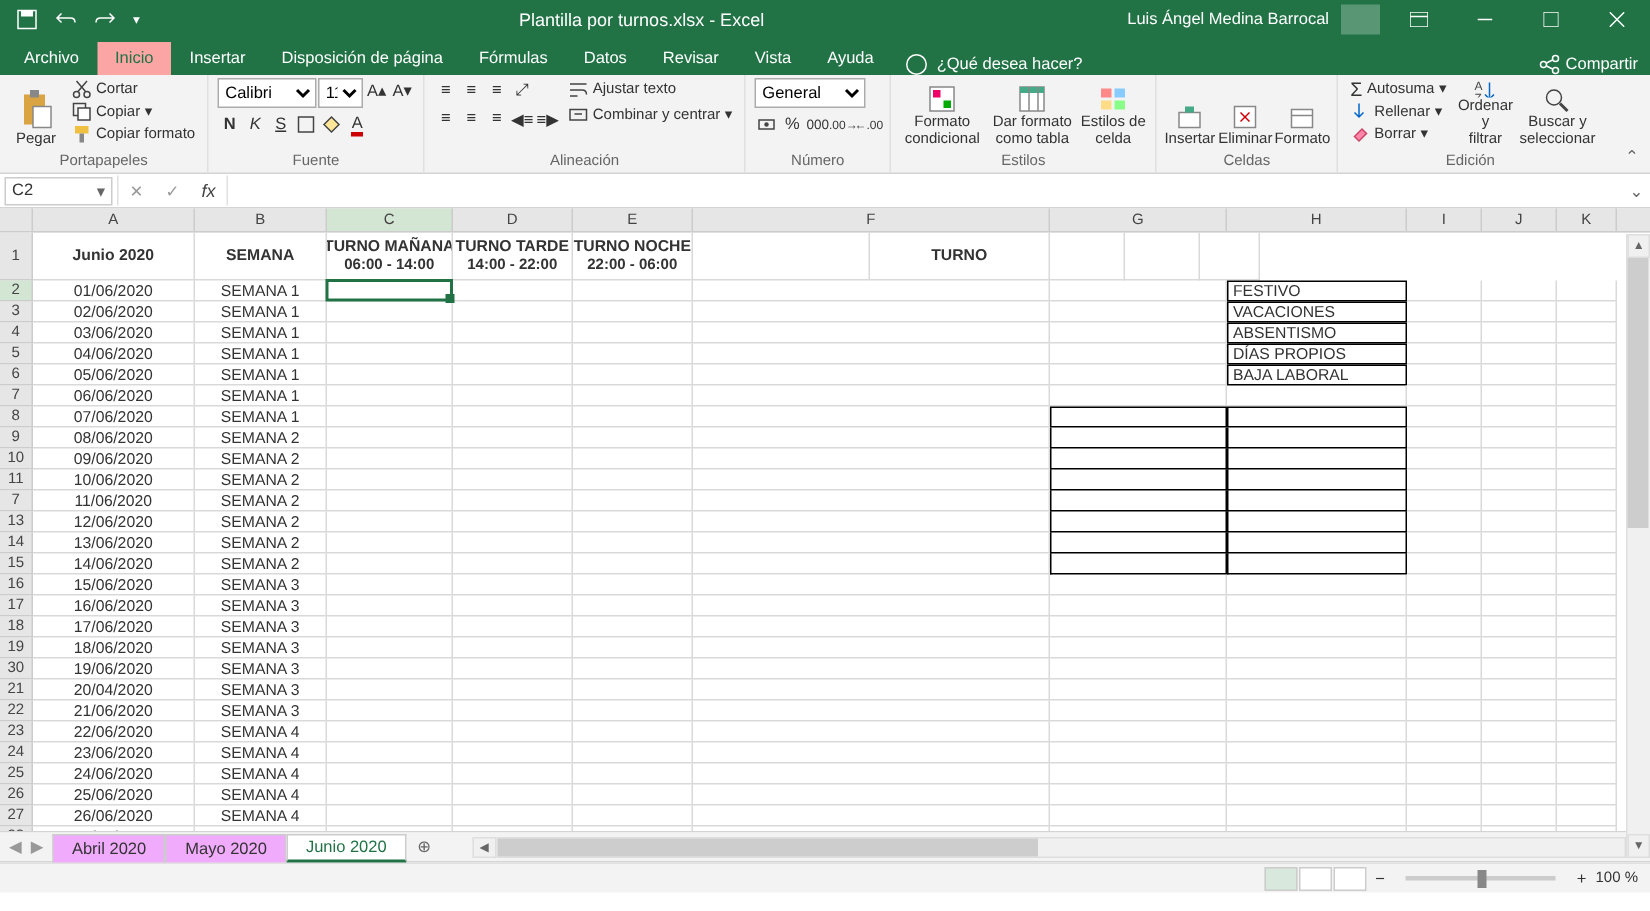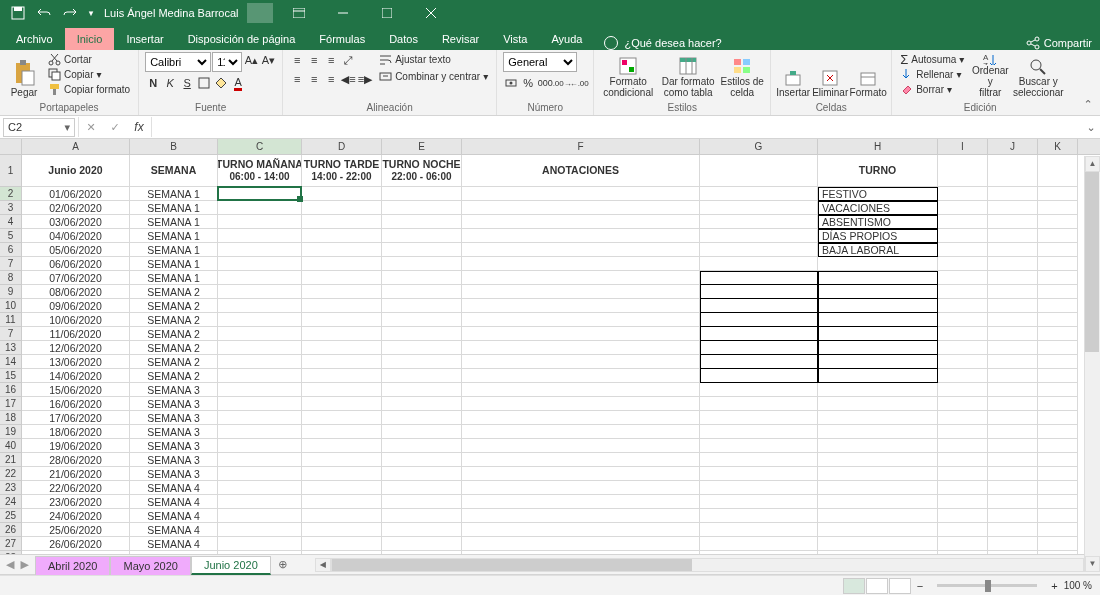--- a/index.html
+++ b/index.html
@@ -113,20 +113,21 @@
           <path d="M4 1 L1 4 L4 7 M1 4 H10 Q13 4 13 7" fill="none" stroke="#fff"></path>
         </svg>
       </div>
     <div class="qat-btn">
         <svg width="14" height="10" viewBox="0 0 14 10">
           <path d="M10 1 L13 4 L10 7 M13 4 H4 Q1 4 1 7" fill="none" stroke="#fff"></path>
         </svg>
       </div>
     <div class="qat-btn" style="width:14px;font-size:9px">▾</div>
   </div>
+  <div class="title-center">Plantilla por turnos.xlsx - Excel</div>
   <div class="title-right">
     <span style="font-size:11px">Luis Ángel Medina Barrocal</span>
     <div class="user-avatar"></div>
     <div class="win-btn">
         <svg width="12" height="10">
           <rect x="0" y="0" width="12" height="10" fill="none" stroke="#fff"></rect>
           <line x1="0" y1="3" x2="12" y2="3" stroke="#fff"></line>
         </svg>
       </div>
     <div class="win-btn">
@@ -431,21 +432,20 @@
           <span class="sub">06:00 - 14:00</span>
         </div>
       <div class="cell cD hc">
           <span>TURNO TARDE</span>
           <span class="sub">14:00 - 22:00</span>
         </div>
       <div class="cell cE hc">
           <span>TURNO NOCHE</span>
           <span class="sub">22:00 - 06:00</span>
         </div>
-      <div class="cell cF hc">ANOTACIONES</div>
       <div class="cell cG hc"></div>
       <div class="cell cH hc">TURNO</div>
       <div class="cell cI"></div>
       <div class="cell cJ"></div>
       <div class="cell cK"></div>
     </div>
 
     <div id="data-rows">
         <div class="grow">
           <div class="rh active">2</div>
@@ -693,36 +693,36 @@
           <div class="cell cD"></div>
           <div class="cell cE"></div>
           <div class="cell cF"></div>
           <div class="cell cG"></div>
           <div class="cell cH"></div>
           <div class="cell cI"></div>
           <div class="cell cJ"></div>
           <div class="cell cK"></div>
         </div>
         <div class="grow">
-          <div class="rh">40</div>
+          <div class="rh">30</div>
           <div class="cell cA ctr">19/06/2020</div>
           <div class="cell cB ctr">SEMANA 3</div>
           <div class="cell cC"></div>
           <div class="cell cD"></div>
           <div class="cell cE"></div>
           <div class="cell cF"></div>
           <div class="cell cG"></div>
           <div class="cell cH"></div>
           <div class="cell cI"></div>
           <div class="cell cJ"></div>
           <div class="cell cK"></div>
         </div>
         <div class="grow">
           <div class="rh">21</div>
-          <div class="cell cA ctr">28/06/2020</div>
+          <div class="cell cA ctr">20/04/2020</div>
           <div class="cell cB ctr">SEMANA 3</div>
           <div class="cell cC"></div>
           <div class="cell cD"></div>
           <div class="cell cE"></div>
           <div class="cell cF"></div>
           <div class="cell cG"></div>
           <div class="cell cH"></div>
           <div class="cell cI"></div>
           <div class="cell cJ"></div>
           <div class="cell cK"></div>

